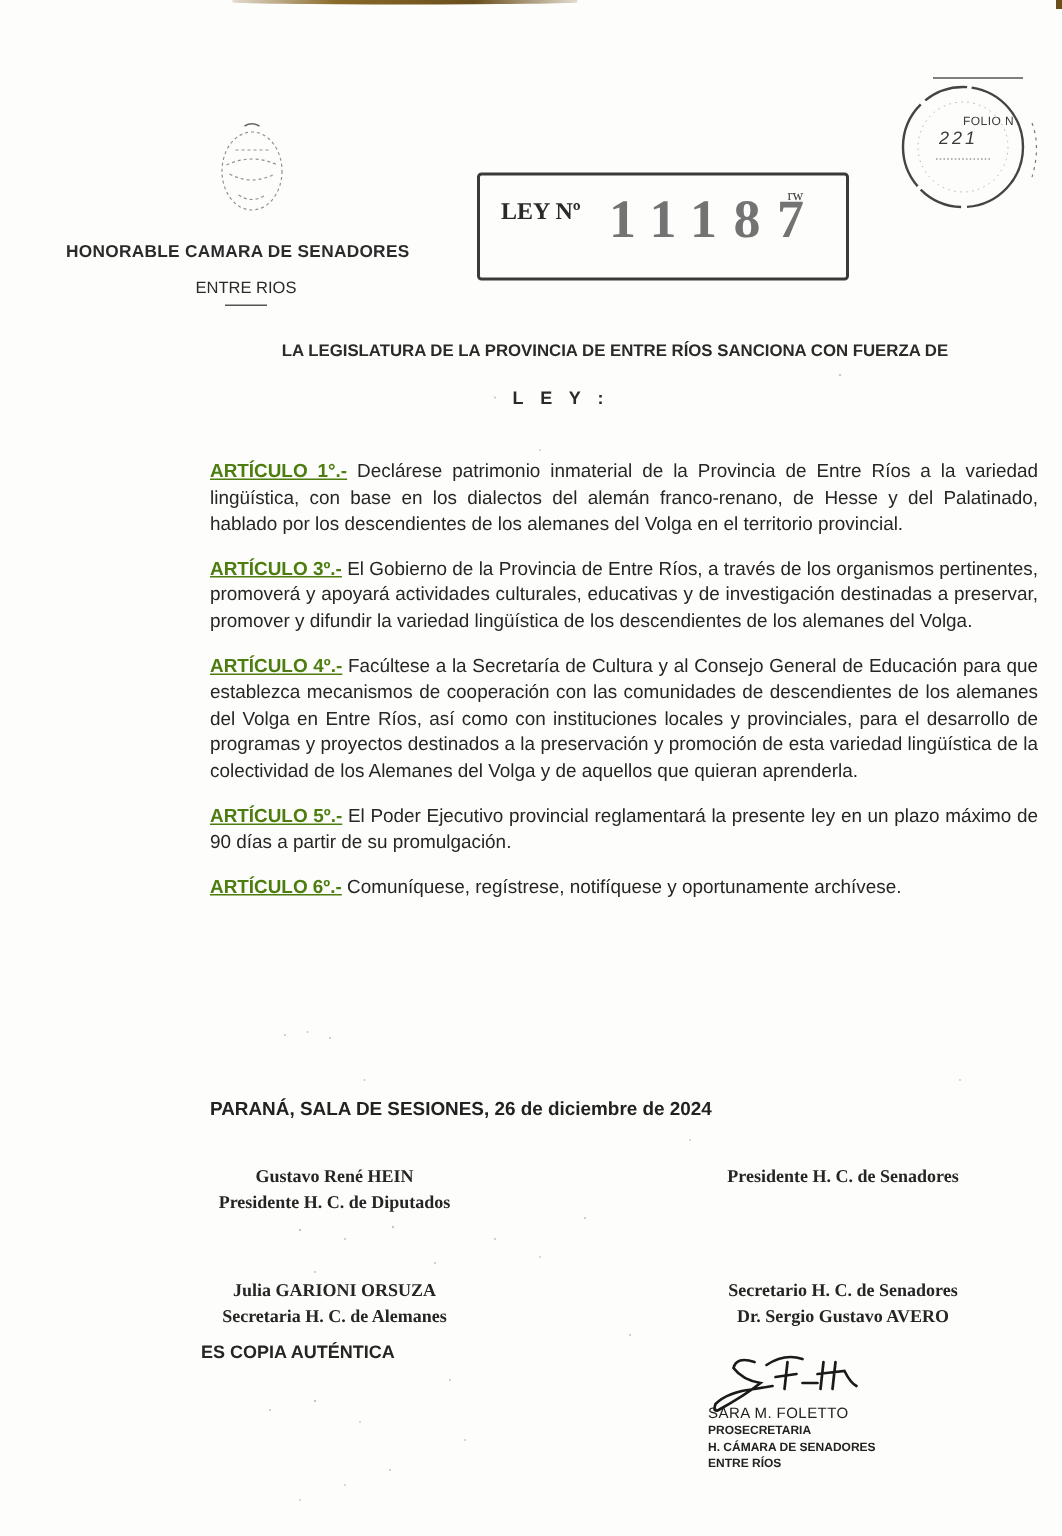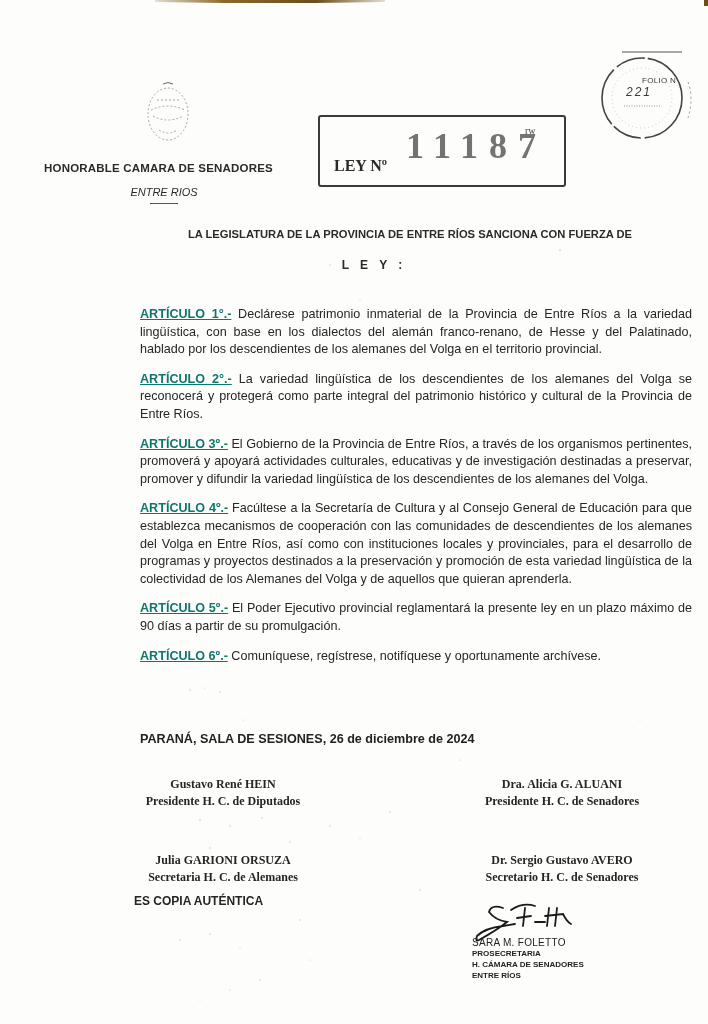--- a/index.html
+++ b/index.html
@@ -20,31 +20,31 @@
     .escudo {
       position: absolute; left: 143px; top: 80px; width: 50px; height: 66px;
     }
     .chamber-name {
       position: absolute; left: 44px; top: 162px; width: 240px;
       font-size: 11.5px; font-weight: bold; letter-spacing: 0.2px; 
       color: #2a2a2a;
     }
     .chamber-province {
       position: absolute; left: 44px; top: 186px; width: 240px;
-      font-size: 11px; text-align: center; color: #2a2a2a; font-style: italic;
+      font-size: 11px; text-align: center; color: #2a2a2a;
     }
     .chamber-rule {
       position: absolute; left: 150px; top: 203px; width: 28px; height: 1px; background: #555;
     }
     .ley-box {
       position: absolute; left: 318px; top: 115px; width: 248px; height: 72px;
       border: 2px solid #3a3a3a; border-radius: 3px; box-sizing: border-box;
     }
     .ley-label {
-      position: absolute; left: 14px; top: 40px;
+      position: absolute; left: 14px; top: 16px;
       font-family: "Liberation Serif", serif; font-size: 16px; font-weight: bold; color: #2a2a2a;
     }
     .ley-number {
       position: absolute; left: 86px; top: 8px;
       font-family: "Liberation Serif", serif; font-size: 36px; font-weight: bold;
       letter-spacing: 11px; color: #737373;
     }
     .ley-suffix {
       position: absolute; left: 205px; top: 8px;
       font-family: "Liberation Serif", serif; font-size: 10px; color: #444;
@@ -71,21 +71,21 @@
       padding-left: 40px; box-sizing: border-box;
     }
     .articles {
       position: absolute; left: 140px; top: 306px; width: 552px;
     }
     .article {
       font-size: 12.6px; line-height: 17.6px; text-align: justify; color: #262626;
       margin: 0 0 12px 0;
     }
     .article .art-label {
-      font-weight: bold; text-decoration: underline; color: #0f766e;
+      font-weight: bold; text-decoration: underline; color: #4d7c0f;
     }
     .sanction-place {
       position: absolute; left: 140px; top: 732px;
       font-size: 12.6px; font-weight: bold; color: #222;
     }
     .sig-block {
       position: absolute; width: 230px; text-align: center;
       font-size: 12px; font-weight: bold; line-height: 17px; color: #252525; font-family: Liberation Serif, serif;
     }
     .sig-left { left: 108px; }
@@ -174,44 +174,42 @@
   <path d="M94 34 Q100 50 94 70" fill="none" stroke="#777" stroke-width="0.8" stroke-dasharray="2 3"></path>
 </svg>
 <div class="folio-label">FOLIO N</div>
 <div class="folio-number">221</div>
 
 <div class="preamble">LA LEGISLATURA DE LA PROVINCIA DE ENTRE RÍOS SANCIONA CON FUERZA DE</div>
 <div class="ley-heading">L E Y :</div>
 
 <div class="articles">
   <p class="article"><span class="art-label">ARTÍCULO 1°.-</span><span> Declárese patrimonio inmaterial de la Provincia de Entre Ríos a la variedad lingüística, con base en los dialectos del alemán franco-renano, de Hesse y del Palatinado, hablado por los descendientes de los alemanes del Volga en el territorio provincial.</span></p>
-  <p class="article"><span class="art-label">ARTÍCULO 2°.-</span><span> La variedad lingüística de los descendientes de los alemanes del Volga se reconocerá y protegerá como parte integral del patrimonio histórico y cultural de la Provincia de Entre Ríos.</span></p>
   <p class="article"><span class="art-label">ARTÍCULO 3º.-</span><span> El Gobierno de la Provincia de Entre Ríos, a través de los organismos pertinentes, promoverá y apoyará actividades culturales, educativas y de investigación destinadas a preservar, promover y difundir la variedad lingüística de los descendientes de los alemanes del Volga.</span></p>
   <p class="article"><span class="art-label">ARTÍCULO 4º.-</span><span> Facúltese a la Secretaría de Cultura y al Consejo General de Educación para que establezca mecanismos de cooperación con las comunidades de descendientes de los alemanes del Volga en Entre Ríos, así como con instituciones locales y provinciales, para el desarrollo de programas y proyectos destinados a la preservación y promoción de esta variedad lingüística de la colectividad de los Alemanes del Volga y de aquellos que quieran aprenderla.</span></p>
   <p class="article"><span class="art-label">ARTÍCULO 5º.-</span><span> El Poder Ejecutivo provincial reglamentará la presente ley en un plazo máximo de 90 días a partir de su promulgación.</span></p>
   <p class="article"><span class="art-label">ARTÍCULO 6º.-</span><span> Comuníquese, regístrese, notifíquese y oportunamente archívese.</span></p>
 </div>
 
 <div class="sanction-place">PARANÁ, SALA DE SESIONES, 26 de diciembre de 2024</div>
 
 <div class="sig-block sig-left sig-row1">
   <div>Gustavo René HEIN</div>
   <div>Presidente H. C. de Diputados</div>
 </div>
 <div class="sig-block sig-right sig-row1">
-  <div>Dra. Alicia G. ALUANI</div>
   <div>Presidente H. C. de Senadores</div>
 </div>
 <div class="sig-block sig-left sig-row2">
   <div>Julia GARIONI ORSUZA</div>
   <div>Secretaria H. C. de Alemanes</div>
 </div>
 <div class="sig-block sig-right sig-row2">
+  <div>Secretario H. C. de Senadores</div>
   <div>Dr. Sergio Gustavo AVERO</div>
-  <div>Secretario H. C. de Senadores</div>
 </div>
 
 <div class="copia">ES COPIA AUTÉNTICA</div>
 
 <svg class="signature-svg" viewBox="0 0 110 42">
   <g fill="none" stroke="#1a1a1a" stroke-width="1.8" stroke-linecap="round">
     <path d="M30 8 Q18 4 16 12 Q22 20 34 22 Q24 30 6 40 Q2 42 4 36 Q12 28 30 26 L42 24"></path>
     <path d="M38 10 Q50 2 62 6"></path>
     <path d="M52 8 L50 26"></path>
     <path d="M44 18 L58 16"></path>

